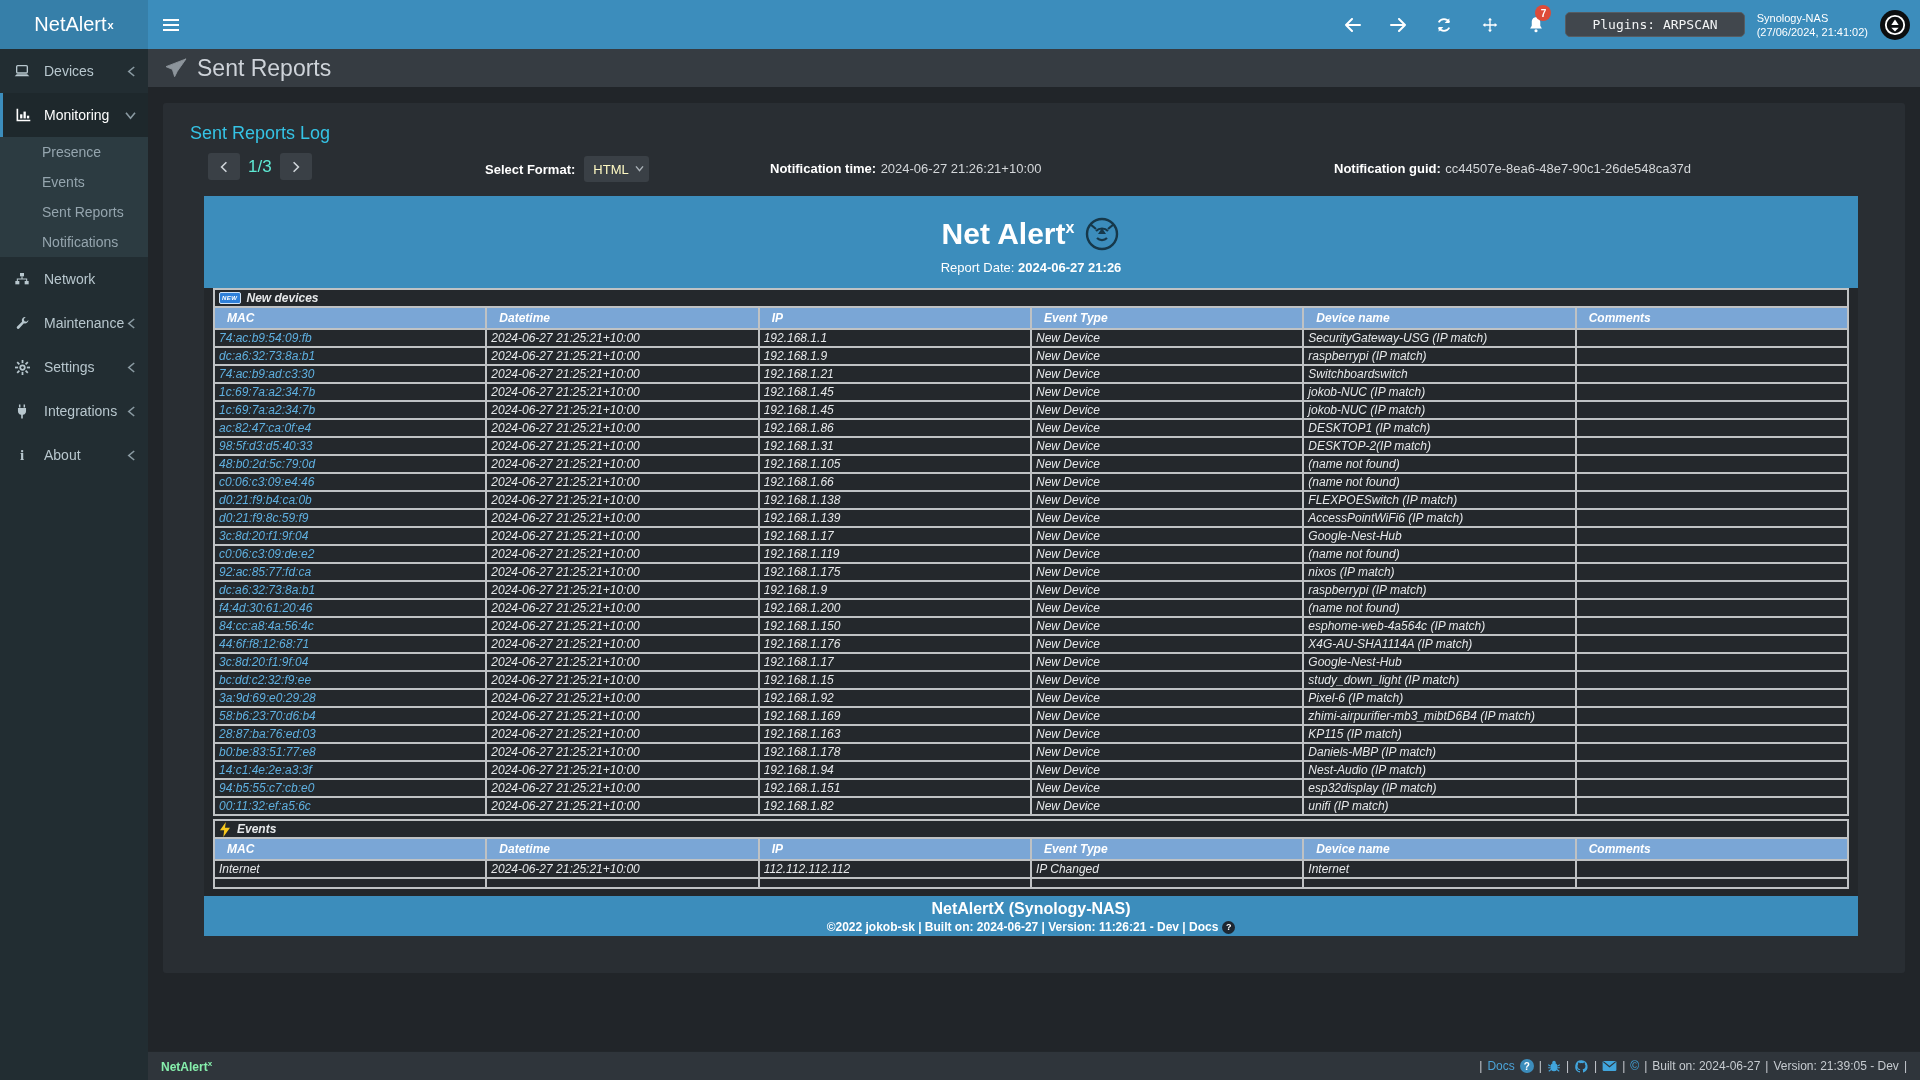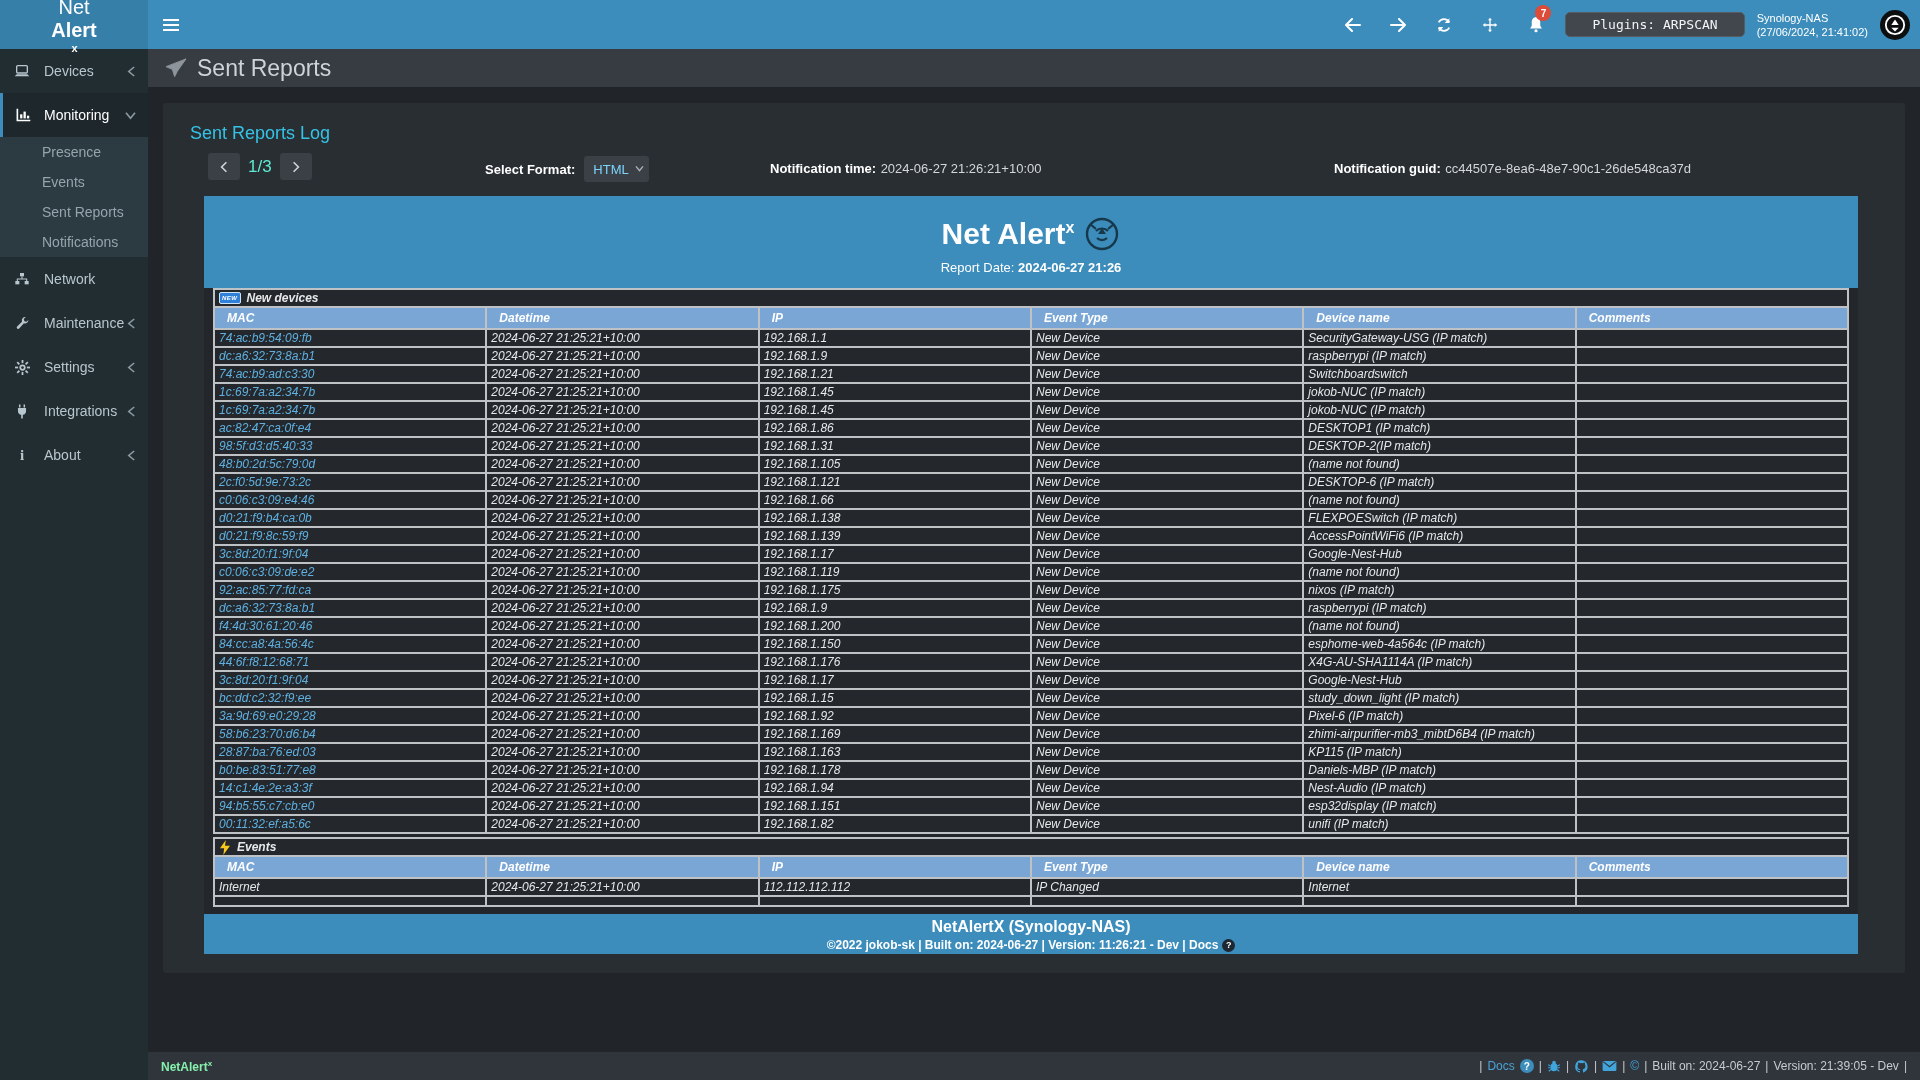--- a/index.html
+++ b/index.html
@@ -1,22 +1,22 @@
 <!DOCTYPE html>
 <html><head>
 <meta charset="utf-8">
 <style>
   * { margin:0; padding:0; box-sizing:border-box; }
   html,body { width:1920px; height:1080px; background:#212529; font-family:"Liberation Sans", sans-serif; overflow:hidden; }
   .app { position:relative; width:1920px; height:1080px; }
 
   
   .navbar { position:absolute; left:0; top:0; width:1920px; height:49px; background:#3c8dbc; display:flex; align-items:stretch; z-index:5; }
-  .logo { width:148px; background:#367fa9; color:#fff; display:flex; align-items:center; justify-content:center; font-size:20px;flex-direction:column; }
-  .logo .bold { font-weight:bold; }
+  .logo { width:148px; background:#367fa9; color:#fff; display:flex; align-items:center; justify-content:center; font-size:20px; }
+  .logo .bold { font-weight:normal; }
   .logo sup { font-size:11px; font-weight:bold; margin-left:1px; }
   .hamburger { width:46px; display:flex; align-items:center; justify-content:center; cursor:pointer; }
   .hamburger .bars { width:16px; height:2px; background:#fff; box-shadow:0 -5px 0 #fff, 0 5px 0 #fff; }
   .nav-right { margin-left:auto; display:flex; align-items:center; gap:12px; padding-right:10px; color:#fff; }
   .nav-icon { width:34px; height:49px; display:flex; align-items:center; justify-content:center; color:#fff; position:relative; cursor:pointer; }
   .nav-icon svg { display:block; }
   .badge-red { position:absolute; top:5px; right:2px; min-width:16px; height:16px; border-radius:8px; background:#dd4b39; color:#fff; font-size:10px; font-weight:bold; display:flex; align-items:center; justify-content:center; padding:0 4px; }
   .plugins-badge { background:#41474d; border:1px solid #565c62; color:#f2f4f5; font-family:"DejaVu Sans Mono", monospace; font-size:13px; padding:4px 26px; border-radius:5px; white-space:nowrap; }
   .host-block { font-size:11px; line-height:14px; color:#fff; text-align:left; }
   .avatar { width:30px; height:30px; border-radius:50%; background:#0c0e10; display:flex; align-items:center; justify-content:center; }
@@ -42,21 +42,21 @@
   .card { position:relative; margin:16px 0 0 15px; width:1742px; height:870px; background:#292e33; border-radius:3px; }
   .card-title { position:absolute; left:27px; top:20px; color:#35c3e5; font-size:18px; }
 
   .pager { position:absolute; left:45px; top:50px; display:flex; align-items:center; gap:8px; }
   .pg-btn { width:32px; height:27px; background:#3a4046; border:none; border-radius:3px; color:#cfd4d9; display:flex; align-items:center; justify-content:center; cursor:pointer; }
   .pg-label { color:#5eead4; font-size:17px; }
 
   .fmt-group { position:absolute; left:322px; top:53px; display:flex; align-items:center; gap:9px; }
   .ctl-label { color:#fff; font-size:13px; font-weight:bold; }
   .ctl-value { color:#d4d7da; font-size:13px; }
-  .fmt-select { position:relative; background:#3a4046; border-radius:3px; height:26px; display:flex; align-items:center; padding:0 20px 0 9px; color:#7dd3fc; font-size:13px; cursor:pointer; }
+  .fmt-select { position:relative; background:#3a4046; border-radius:3px; height:26px; display:flex; align-items:center; padding:0 20px 0 9px; color:#fef9c3; font-size:13px; cursor:pointer; }
   .fmt-select .sel-caret { position:absolute; right:5px; top:9px; color:#aab1b7; display:flex; }
 
   .notif-time { position:absolute; left:607px; top:56px; }
   .notif-guid { position:absolute; left:1171px; top:56px; }
 
   
   .report { position:absolute; left:41px; top:93px; width:1654px; background:#23272b; }
   .rep-header { height:92px; background:#3c8dbc; color:#fff; display:flex; flex-direction:column; align-items:center; justify-content:center; gap:8px; }
   .rep-title-row { display:flex; align-items:center; gap:10px; margin-top:6px; }
   .rep-title { font-size:30px; font-weight:bold; }
@@ -402,28 +402,20 @@
                   <td>New Device</td>
                   <td>DESKTOP-2(IP match)</td>
                   <td></td>
                 </tr>
                 <tr>
                   <td class="link-cell">48:b0:2d:5c:79:0d</td>
                   <td>2024-06-27 21:25:21+10:00</td>
                   <td>192.168.1.105</td>
                   <td>New Device</td>
                   <td>(name not found)</td>
-                  <td></td>
-                </tr>
-                <tr>
-                  <td class="link-cell">2c:f0:5d:9e:73:2c</td>
-                  <td>2024-06-27 21:25:21+10:00</td>
-                  <td>192.168.1.121</td>
-                  <td>New Device</td>
-                  <td>DESKTOP-6 (IP match)</td>
                   <td></td>
                 </tr>
                 <tr>
                   <td class="link-cell">c0:06:c3:09:e4:46</td>
                   <td>2024-06-27 21:25:21+10:00</td>
                   <td>192.168.1.66</td>
                   <td>New Device</td>
                   <td>(name not found)</td>
                   <td></td>
                 </tr>

